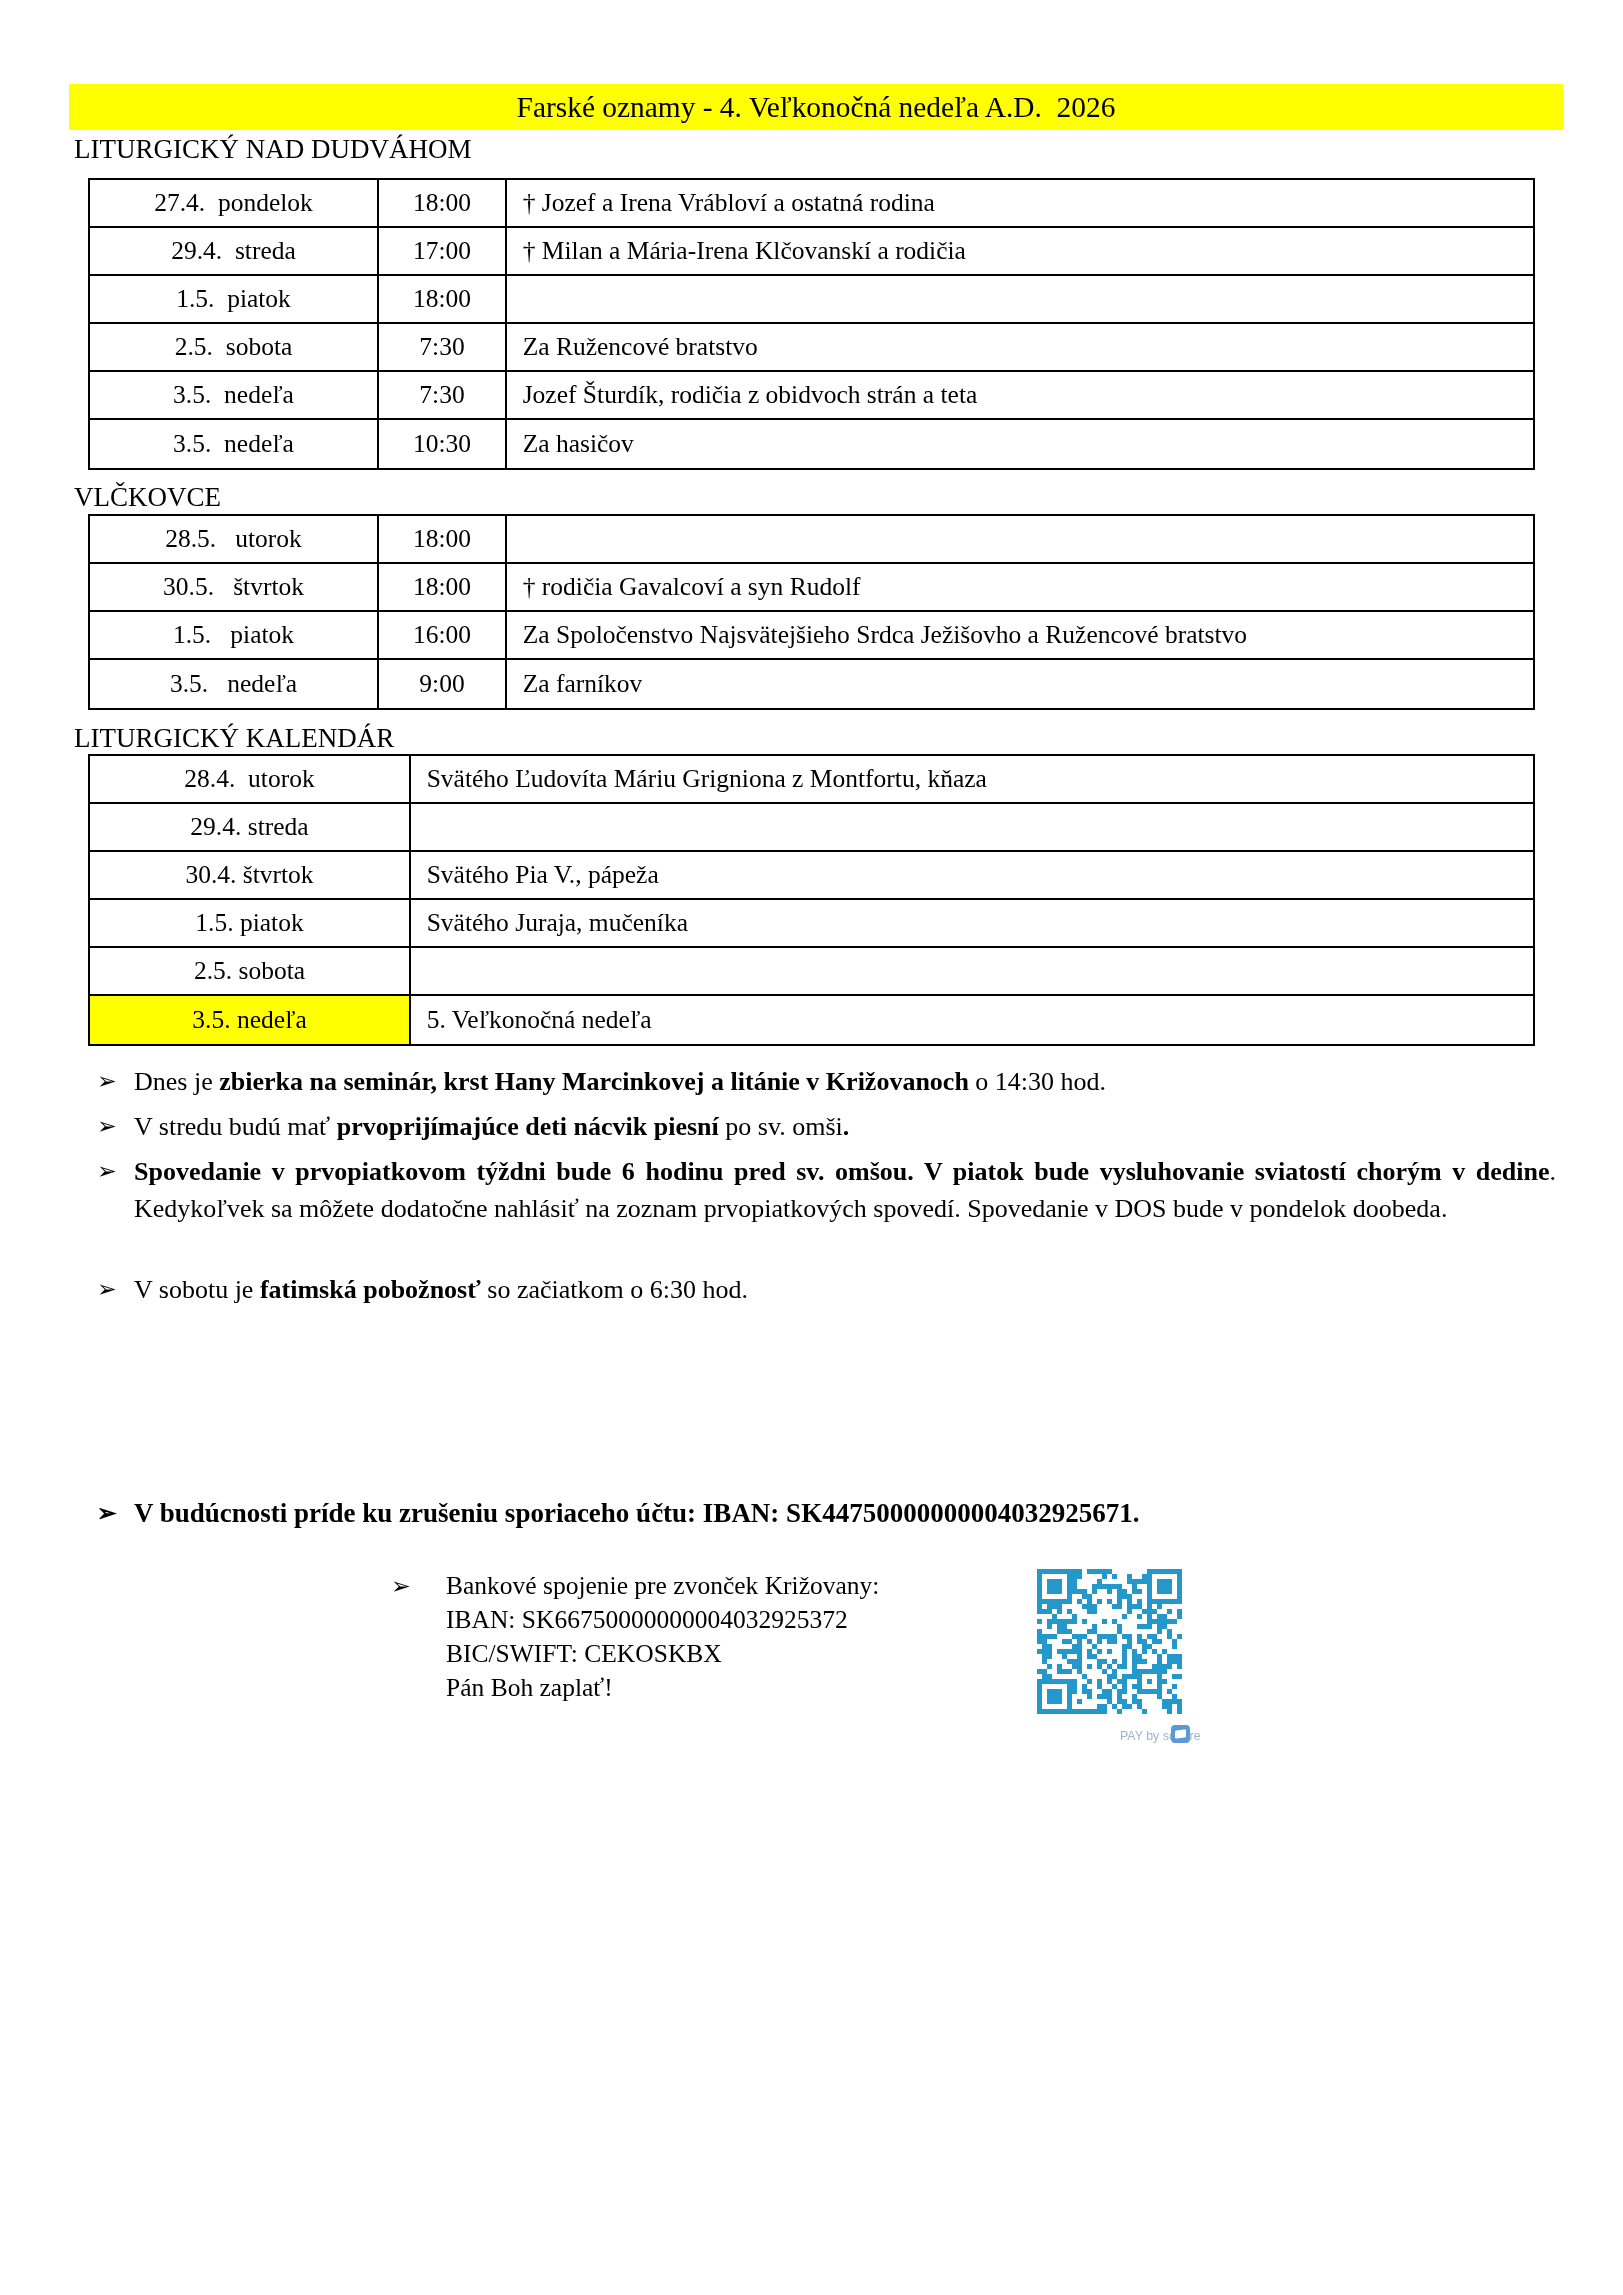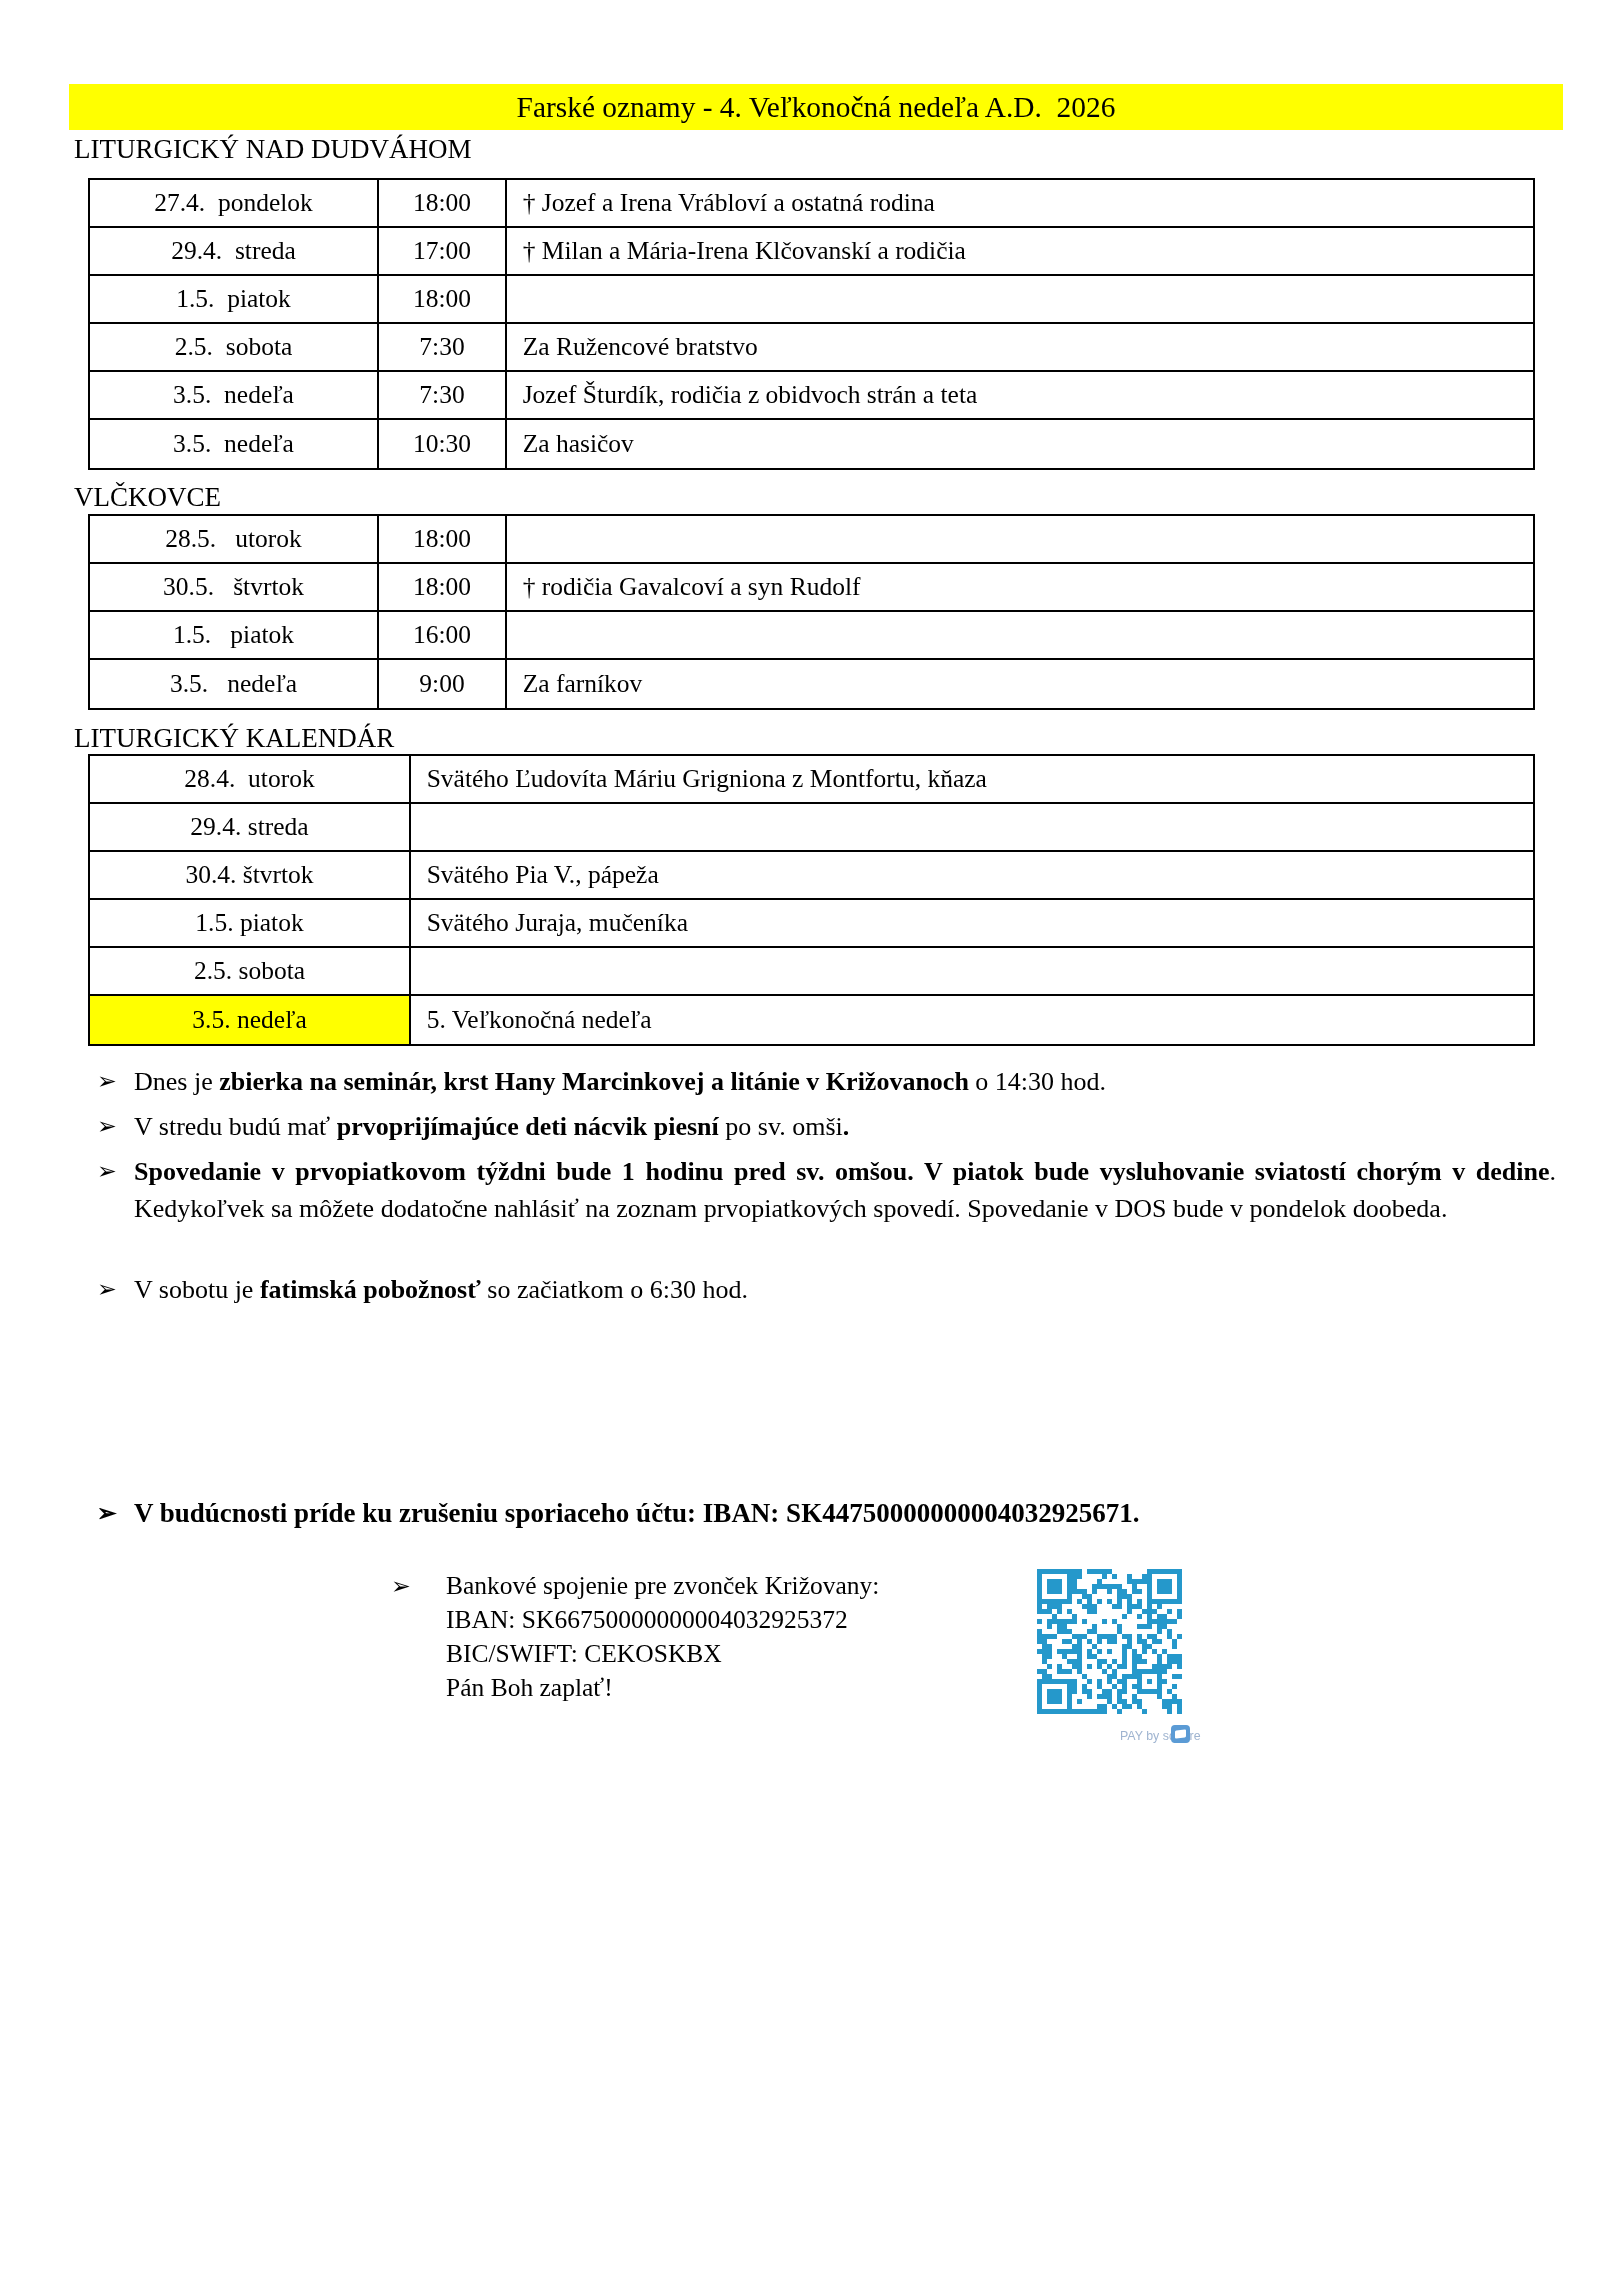--- a/index.html
+++ b/index.html
@@ -80,20 +80,21 @@
       <div class="cell c-time">18:00</div>
     </div>
     <div class="trow">
       <div class="cell c-date">30.5.   štvrtok</div>
       <div class="cell c-time">18:00</div>
       <div class="cell c-desc">† rodičia Gavalcoví a syn Rudolf</div>
     </div>
     <div class="trow">
       <div class="cell c-date">1.5.   piatok</div>
       <div class="cell c-time">16:00</div>
+      <div class="cell c-desc">Za Spoločenstvo Najsvätejšieho Srdca Ježišovho a Ružencové bratstvo</div>
     </div>
     <div class="trow">
       <div class="cell c-date">3.5.   nedeľa</div>
       <div class="cell c-time">9:00</div>
       <div class="cell c-desc">Za farníkov</div>
     </div>
   </div>
 
   <div class="sec-h" style="top:723px;">LITURGICKÝ KALENDÁR</div>
   <div class="tbl" style="top:754px;">
@@ -126,21 +127,21 @@
     <span class="bt"><span>Dnes je </span><b>zbierka na seminár, krst Hany Marcinkovej a litánie v Križovanoch</b><span> o 14:30 hod.</span></span>
   </div>
 
   <div class="bullet" style="top:1108px;">
     <span class="bm">➢</span>
     <span class="bt"><span>V stredu budú mať </span><b>prvoprijímajúce deti nácvik piesní</b><span> po sv. omši</span><b>.</b></span>
   </div>
 
   <div class="bullet" style="top:1153px;">
     <span class="bm">➢</span>
-    <span class="bt just"><b>Spovedanie v prvopiatkovom týždni bude 1 hodinu pred sv. omšou. V piatok bude vysluhovanie sviatostí chorým v dedine</b><span>. Kedykoľvek sa môžete dodatočne nahlásiť na zoznam prvopiatkových spovedí. Spovedanie v DOS bude v pondelok doobeda.</span></span>
+    <span class="bt just"><b>Spovedanie v prvopiatkovom týždni bude 6 hodinu pred sv. omšou. V piatok bude vysluhovanie sviatostí chorým v dedine</b><span>. Kedykoľvek sa môžete dodatočne nahlásiť na zoznam prvopiatkových spovedí. Spovedanie v DOS bude v pondelok doobeda.</span></span>
   </div>
 
   <div class="bullet" style="top:1271px;">
     <span class="bm">➢</span>
     <span class="bt"><span>V sobotu je </span><b>fatimská pobožnosť</b><span> so začiatkom o 6:30 hod.</span></span>
   </div>
 
   <div class="bullet bold" style="top:1495px;font-size:27px;">
     <span class="bm">➢</span>
     <span class="bt">V budúcnosti príde ku zrušeniu sporiaceho účtu: IBAN: SK44750000000004032925671.</span>

